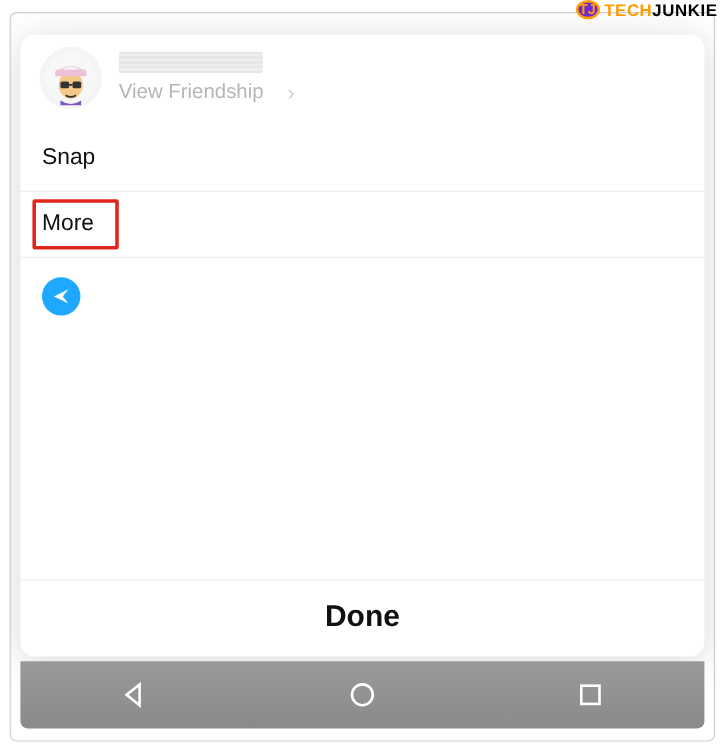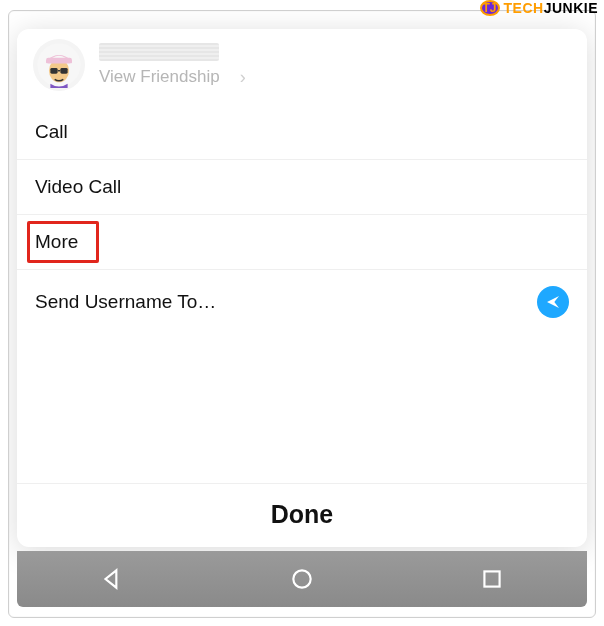--- a/index.html
+++ b/index.html
@@ -120,31 +120,27 @@
         <div class="name-redact"></div>
         <div class="vf-row">
           <span>View Friendship</span>
           <span class="chev">›</span>
         </div>
       </div>
     </div>
 
     <div class="list">
       <div class="row">
-        <span class="label">Call</span>
-      </div>
-      <div class="row">
-        <span class="label">Video Call</span>
+        <span class="label">Snap</span>
       </div>
       <div class="row highlight">
         <span class="label">More</span>
         <div class="box"></div>
       </div>
       <div class="row">
-        <span class="label">Send Username To…</span>
         <span class="send-icon">
           <svg viewBox="0 0 24 24">
               <path d="M3 12 L21 3 L14 12 L21 21 Z"></path>
             </svg>
         </span>
       </div>
     </div>
 
     <div class="done">
       <span>Done</span>

